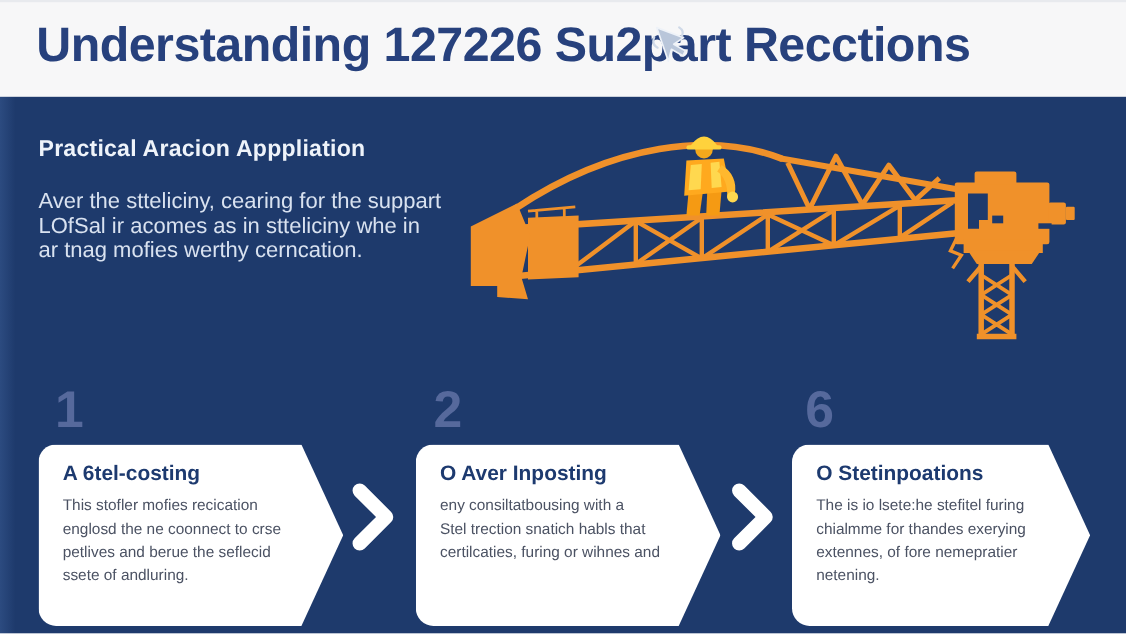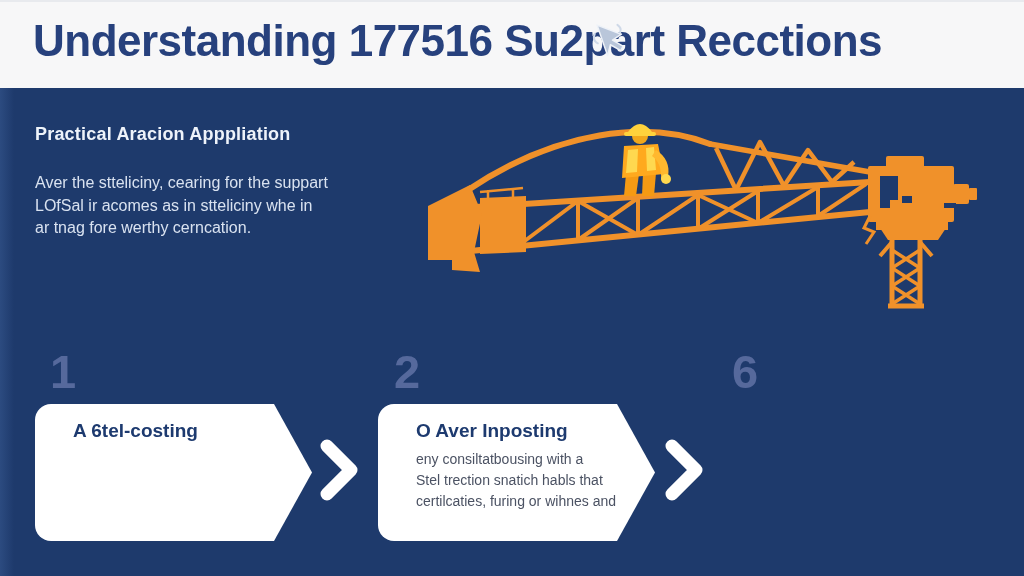--- a/index.html
+++ b/index.html
@@ -16,74 +16,74 @@
   }
   .page-title {
     position:absolute; left:33px; top:14px;
     font-size:44px; font-weight:700; letter-spacing:-0.5px;
     color:#27417d; white-space:nowrap;
   }
   .cursor-icon { position:absolute; left:591px; top:19px; width:36px; height:44px; }
   
   .intro-heading {
     position:absolute; left:35px; top:124px;
-    font-size:18px; font-weight:600; color:#eef3fa; letter-spacing:0.2px;
+    font-size:21px; font-weight:600; color:#eef3fa; letter-spacing:0.2px;
   }
   .intro-paragraph { position:absolute; left:35px; top:172px; width:345px; }
   .intro-line {
-    font-size:16px; line-height:22.5px; color:#d9e2f0; white-space:nowrap;
+    font-size:20px; line-height:22.5px; color:#d9e2f0; white-space:nowrap;
   }
   
   .crane-illustration { position:absolute; left:418px; top:110px; width:565px; height:225px; }
   
   .step-number {
     position:absolute; top:344px; font-size:47px; font-weight:700; color:#56699c;
   }
   #step-number-1 { left:50px; }
   #step-number-2 { left:394px; }
   #step-number-3 { left:732px; }
   .step-card {
-    position:absolute; top:404px; height:137px; background:#ffffff;
+    position:absolute; top:404px; height:165px; background:#ffffff;
     border-radius:16px;
     clip-path:polygon(0 0, calc(100% - 38px) 0, 100% 50%, calc(100% - 38px) 100%, 0 100%);
-    padding:16px 46px 10px 38px;
+    padding:16px 46px 10px 22px;
   }
   #step-card-1 { left:35px;  width:277px; }
   #step-card-2 { left:378px; width:277px; }
   #step-card-3 { left:720px; width:271px; }
   .card-heading { font-size:19px; font-weight:700; color:#1d3a6f; margin-bottom:7px; }
   .card-line { font-size:14px; line-height:21px; color:#4b5263; white-space:nowrap; }
   .chevron-arrow { position:absolute; top:434px; width:46px; height:72px; }
   #chevron-arrow-1 { left:315px; }
   #chevron-arrow-2 { left:660px; }
 </style>
 </head>
 <body>
 
 <div id="stage">
 
   <div class="header-band">
-    <div class="page-title">Understanding 177516 Su2part Recctions</div>
+    <div class="page-title">Understanding 127226 Su2part Recctions</div>
     <div class="cursor-icon">
       <svg width="36" height="44" viewBox="0 0 36 44">
         <g transform="rotate(-12 18 22)">
           <path d="M10 2 L14 34 L19 24 L28 32 L31 28 L22 20 L32 16 Z" fill="#b9c6da" stroke="#eef2f8" stroke-width="1.5" stroke-linejoin="round"></path>
           <path d="M6 10 Q2 16 7 20" fill="none" stroke="#cfd9e8" stroke-width="2" stroke-linecap="round"></path>
           <path d="M30 6 Q34 10 31 14" fill="none" stroke="#cfd9e8" stroke-width="2" stroke-linecap="round"></path>
         </g>
       </svg>
     </div>
   </div>
 
   <div>
     <div class="intro-heading">Practical Aracion Apppliation</div>
     <div class="intro-paragraph">
       <div class="intro-line">Aver the stteliciny, cearing for the suppart</div>
       <div class="intro-line">LOfSal ir acomes as in stteliciny whe in</div>
-      <div class="intro-line">ar tnag fore werthy cerncation.</div>
+      <div class="intro-line">ar tnag mofies werthy cerncation.</div>
     </div>
   </div>
 
   <div class="crane-illustration">
     <svg width="565" height="225" viewBox="0 0 565 225">
       <g stroke="#f0912a" fill="#f0912a">
 
         <path d="M50,80 C140,20 230,10 292,34" fill="none" stroke-width="6" stroke-linecap="round"></path>
         <path d="M292,34 L452,62" fill="none" stroke-width="5.5" stroke-linecap="round"></path>
 
@@ -138,20 +138,26 @@
       </g>
     </svg>
   </div>
 
   <div class="step-number" id="step-number-1">1</div>
   <div class="step-number" id="step-number-2">2</div>
   <div class="step-number" id="step-number-3">6</div>
 
   <div class="step-card" id="step-card-1">
     <div class="card-heading">A 6tel-costing</div>
+    <div>
+      <div class="card-line">This stofler mofies recication</div>
+      <div class="card-line">englosd the ne coonnect to crse</div>
+      <div class="card-line">petlives and berue the seflecid</div>
+      <div class="card-line">ssete of andluring.</div>
+    </div>
   </div>
 
   <div class="chevron-arrow" id="chevron-arrow-1">
     <svg width="46" height="72" viewBox="0 0 46 72">
       <polyline points="12,12 36,36 12,60" fill="none" stroke="#ffffff" stroke-width="13" stroke-linecap="round" stroke-linejoin="round"></polyline>
     </svg>
   </div>
 
   <div class="step-card" id="step-card-2">
     <div class="card-heading">O Aver Inposting</div>
@@ -161,14 +167,23 @@
       <div class="card-line">certilcaties, furing or wihnes and</div>
     </div>
   </div>
 
   <div class="chevron-arrow" id="chevron-arrow-2">
     <svg width="46" height="72" viewBox="0 0 46 72">
       <polyline points="12,12 36,36 12,60" fill="none" stroke="#ffffff" stroke-width="13" stroke-linecap="round" stroke-linejoin="round"></polyline>
     </svg>
   </div>
 
+  <div class="step-card" id="step-card-3">
+    <div class="card-heading">O Stetinpoations</div>
+    <div>
+      <div class="card-line">The is io lsete:he stefitel furing</div>
+      <div class="card-line">chialmme for thandes exerying</div>
+      <div class="card-line">extennes, of fore nemepratier</div>
+      <div class="card-line">netening.</div>
+    </div>
+  </div>
 
 </div>
 
 </body></html>

